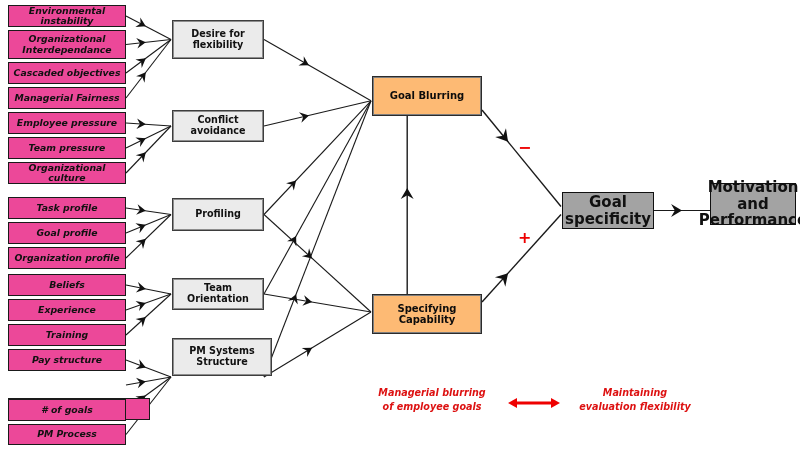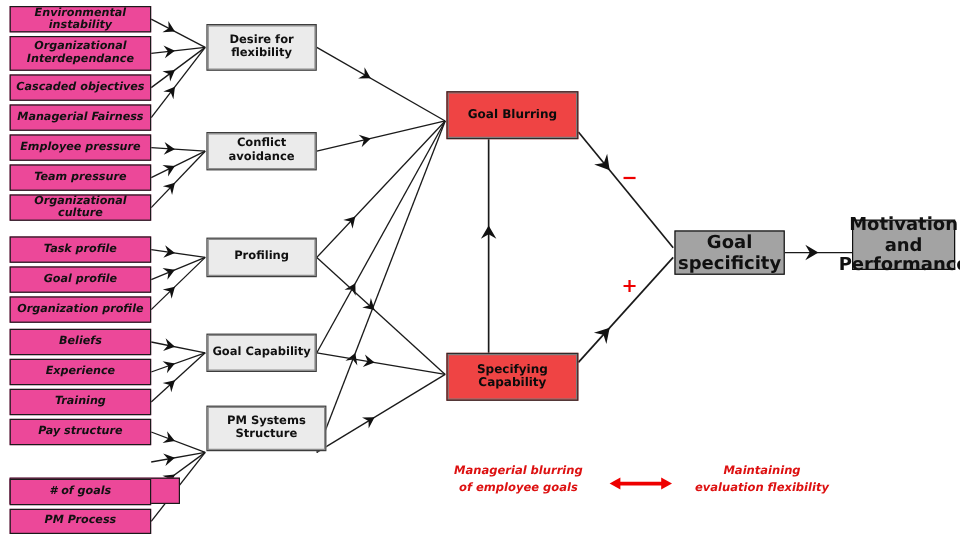--- a/index.html
+++ b/index.html
@@ -28,21 +28,21 @@
   }
   
   .mid{
     background:#ebebeb;
     border:1.8px solid #3d3d3d;
     box-shadow:1px 1px 0 0 #8d8d8d inset, -1px -1px 0 0 #8d8d8d inset;
     font-weight:bold;font-size:9.6px;color:#111;
   }
   
   .core{
-    background:#ef4444;
+    background:#fdba74;
     border:1.8px solid #2b2b2b;
     box-shadow:1px 1px 0 0 #7d7d7d inset, -1px -1px 0 0 #7d7d7d inset;
     font-weight:bold;font-size:10px;color:#0c0c0c;
   }
   
   .outcome{
     background:#a3a3a3;border:1.4px solid #101010;
     font-weight:bold;font-size:15px;color:#111;
   }
 
@@ -179,21 +179,21 @@
     <div class="node mid" style="left: 172px; top: 20px; width: 92px; height: 39px;">
       <span>Desire for flexibility</span>
     </div>
     <div class="node mid" style="left: 172px; top: 110px; width: 92px; height: 32px;">
       <span>Conflict avoidance</span>
     </div>
     <div class="node mid" style="left: 172px; top: 198px; width: 92px; height: 33px;">
       <span>Profiling</span>
     </div>
     <div class="node mid" style="left: 172px; top: 278px; width: 92px; height: 32px;">
-      <span>Goal Capability</span>
+      <span>Team Orientation</span>
     </div>
     <div class="node mid" style="left: 172px; top: 338px; width: 100px; height: 38px;">
       <span>PM Systems Structure</span>
     </div>
     <div class="node core" style="left: 372px; top: 76px; width: 110px; height: 40px;">
       <span>Goal Blurring</span>
     </div>
     <div class="node core" style="left: 372px; top: 294px; width: 110px; height: 40px;">
       <span>Specifying Capability</span>
     </div>

